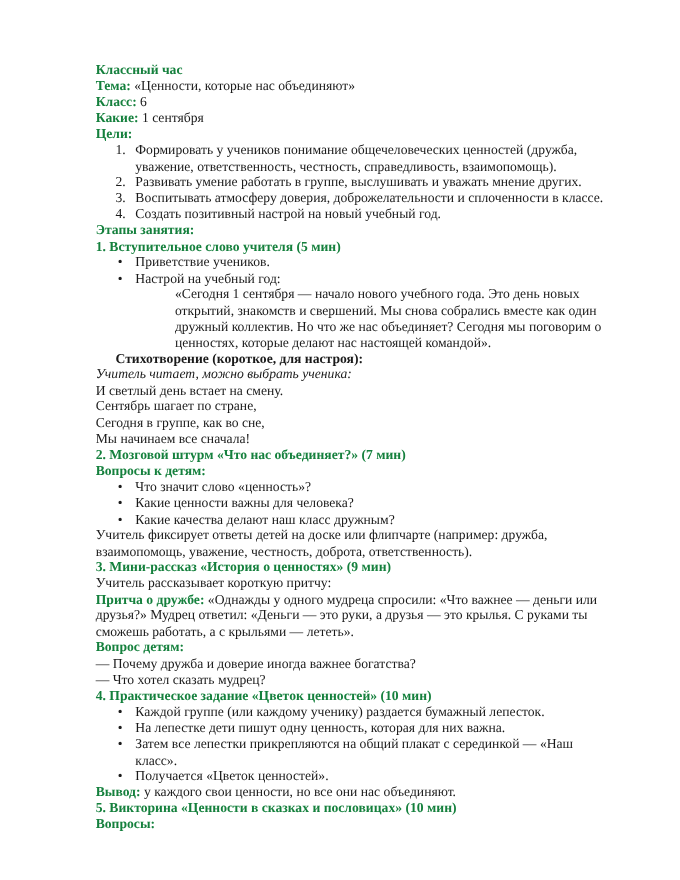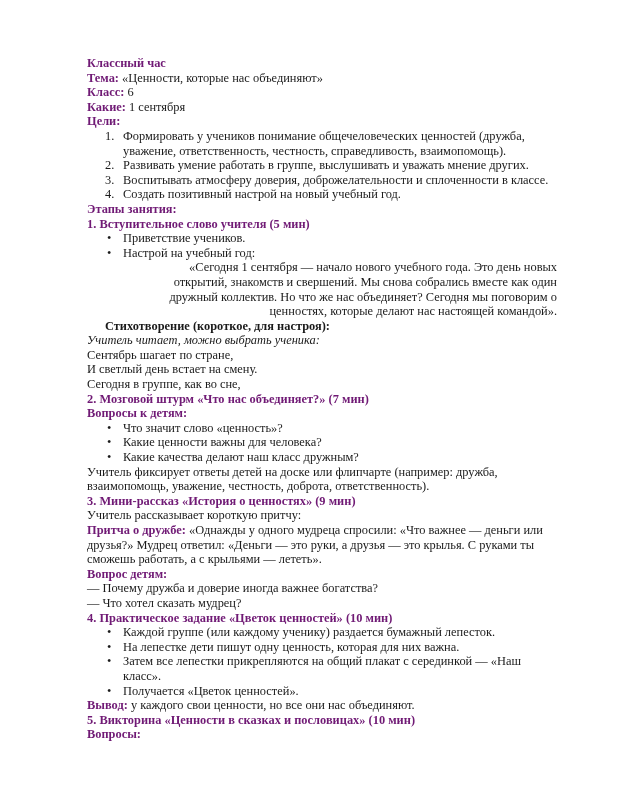--- a/index.html
+++ b/index.html
@@ -3,28 +3,28 @@
   <meta charset="utf-8">
   <style>
     html, body { margin: 0; padding: 0; background: #ffffff; }
     body { width: 618px; height: 800px; overflow: hidden; position: relative; }
     .page {
       position: absolute; left: 87px; top: 56px; width: 470px;
       font-family: "Liberation Serif", serif; font-size: 12.4px; color: #1a1a1a;
       line-height: 14.6px;
     }
     p { margin: 0; }
-    b { font-weight: bold; color: #701a75; }
+    b { font-weight: bold; color: #15803d; }
     .ol { margin: 0; padding: 0; list-style: none; }
     .ol li { position: relative; padding-left: 36px; }
     .ol li .num { position: absolute; left: 18px; }
     .ul { margin: 0; padding: 0; list-style: none; }
     .ul li { position: relative; padding-left: 36px; }
     .ul li .bul { position: absolute; left: 20px; }
-    .quote { padding-left: 72px; margin: 0; text-align: right; }
+    .quote { padding-left: 72px; margin: 0; }
     .poem-head { padding-left: 18px; font-weight: bold; }
     i { font-style: italic; }
   </style>
 </head>
 <body>
 
 <div class="page">
   <p><b>Классный час</b></p>
   <p><b>Тема:</b> <span>«Ценности, которые нас объединяют»</span></p>
   <p><b>Класс:</b> <span>6</span></p>
@@ -39,23 +39,24 @@
   <p><b>Этапы занятия:</b></p>
 
   <p><b>1. Вступительное слово учителя (5 мин)</b></p>
   <ul class="ul">
     <li><span class="bul">•</span><span>Приветствие учеников.</span></li>
     <li><span class="bul">•</span><span>Настрой на учебный год:</span></li>
   </ul>
   <p class="quote">«Сегодня 1 сентября — начало нового учебного года. Это день новых открытий, знакомств и свершений. Мы снова собрались вместе как один дружный коллектив. Но что же нас объединяет? Сегодня мы поговорим о ценностях, которые делают нас настоящей командой».</p>
   <p class="poem-head">Стихотворение (короткое, для настроя):</p>
   <p><i>Учитель читает, можно выбрать ученика:</i></p>
+  <p>И светлый день встает на смену.</p>
   <p>Сентябрь шагает по стране,</p>
-  <p>И светлый день встает на смену.</p>
   <p>Сегодня в группе, как во сне,</p>
+  <p>Мы начинаем все сначала!</p>
 
   <p><b>2. Мозговой штурм «Что нас объединяет?» (7 мин)</b></p>
   <p><b>Вопросы к детям:</b></p>
   <ul class="ul">
     <li><span class="bul">•</span><span>Что значит слово «ценность»?</span></li>
     <li><span class="bul">•</span><span>Какие ценности важны для человека?</span></li>
     <li><span class="bul">•</span><span>Какие качества делают наш класс дружным?</span></li>
   </ul>
   <p>Учитель фиксирует ответы детей на доске или флипчарте (например: дружба, взаимопомощь, уважение, честность, доброта, ответственность).</p>
 

